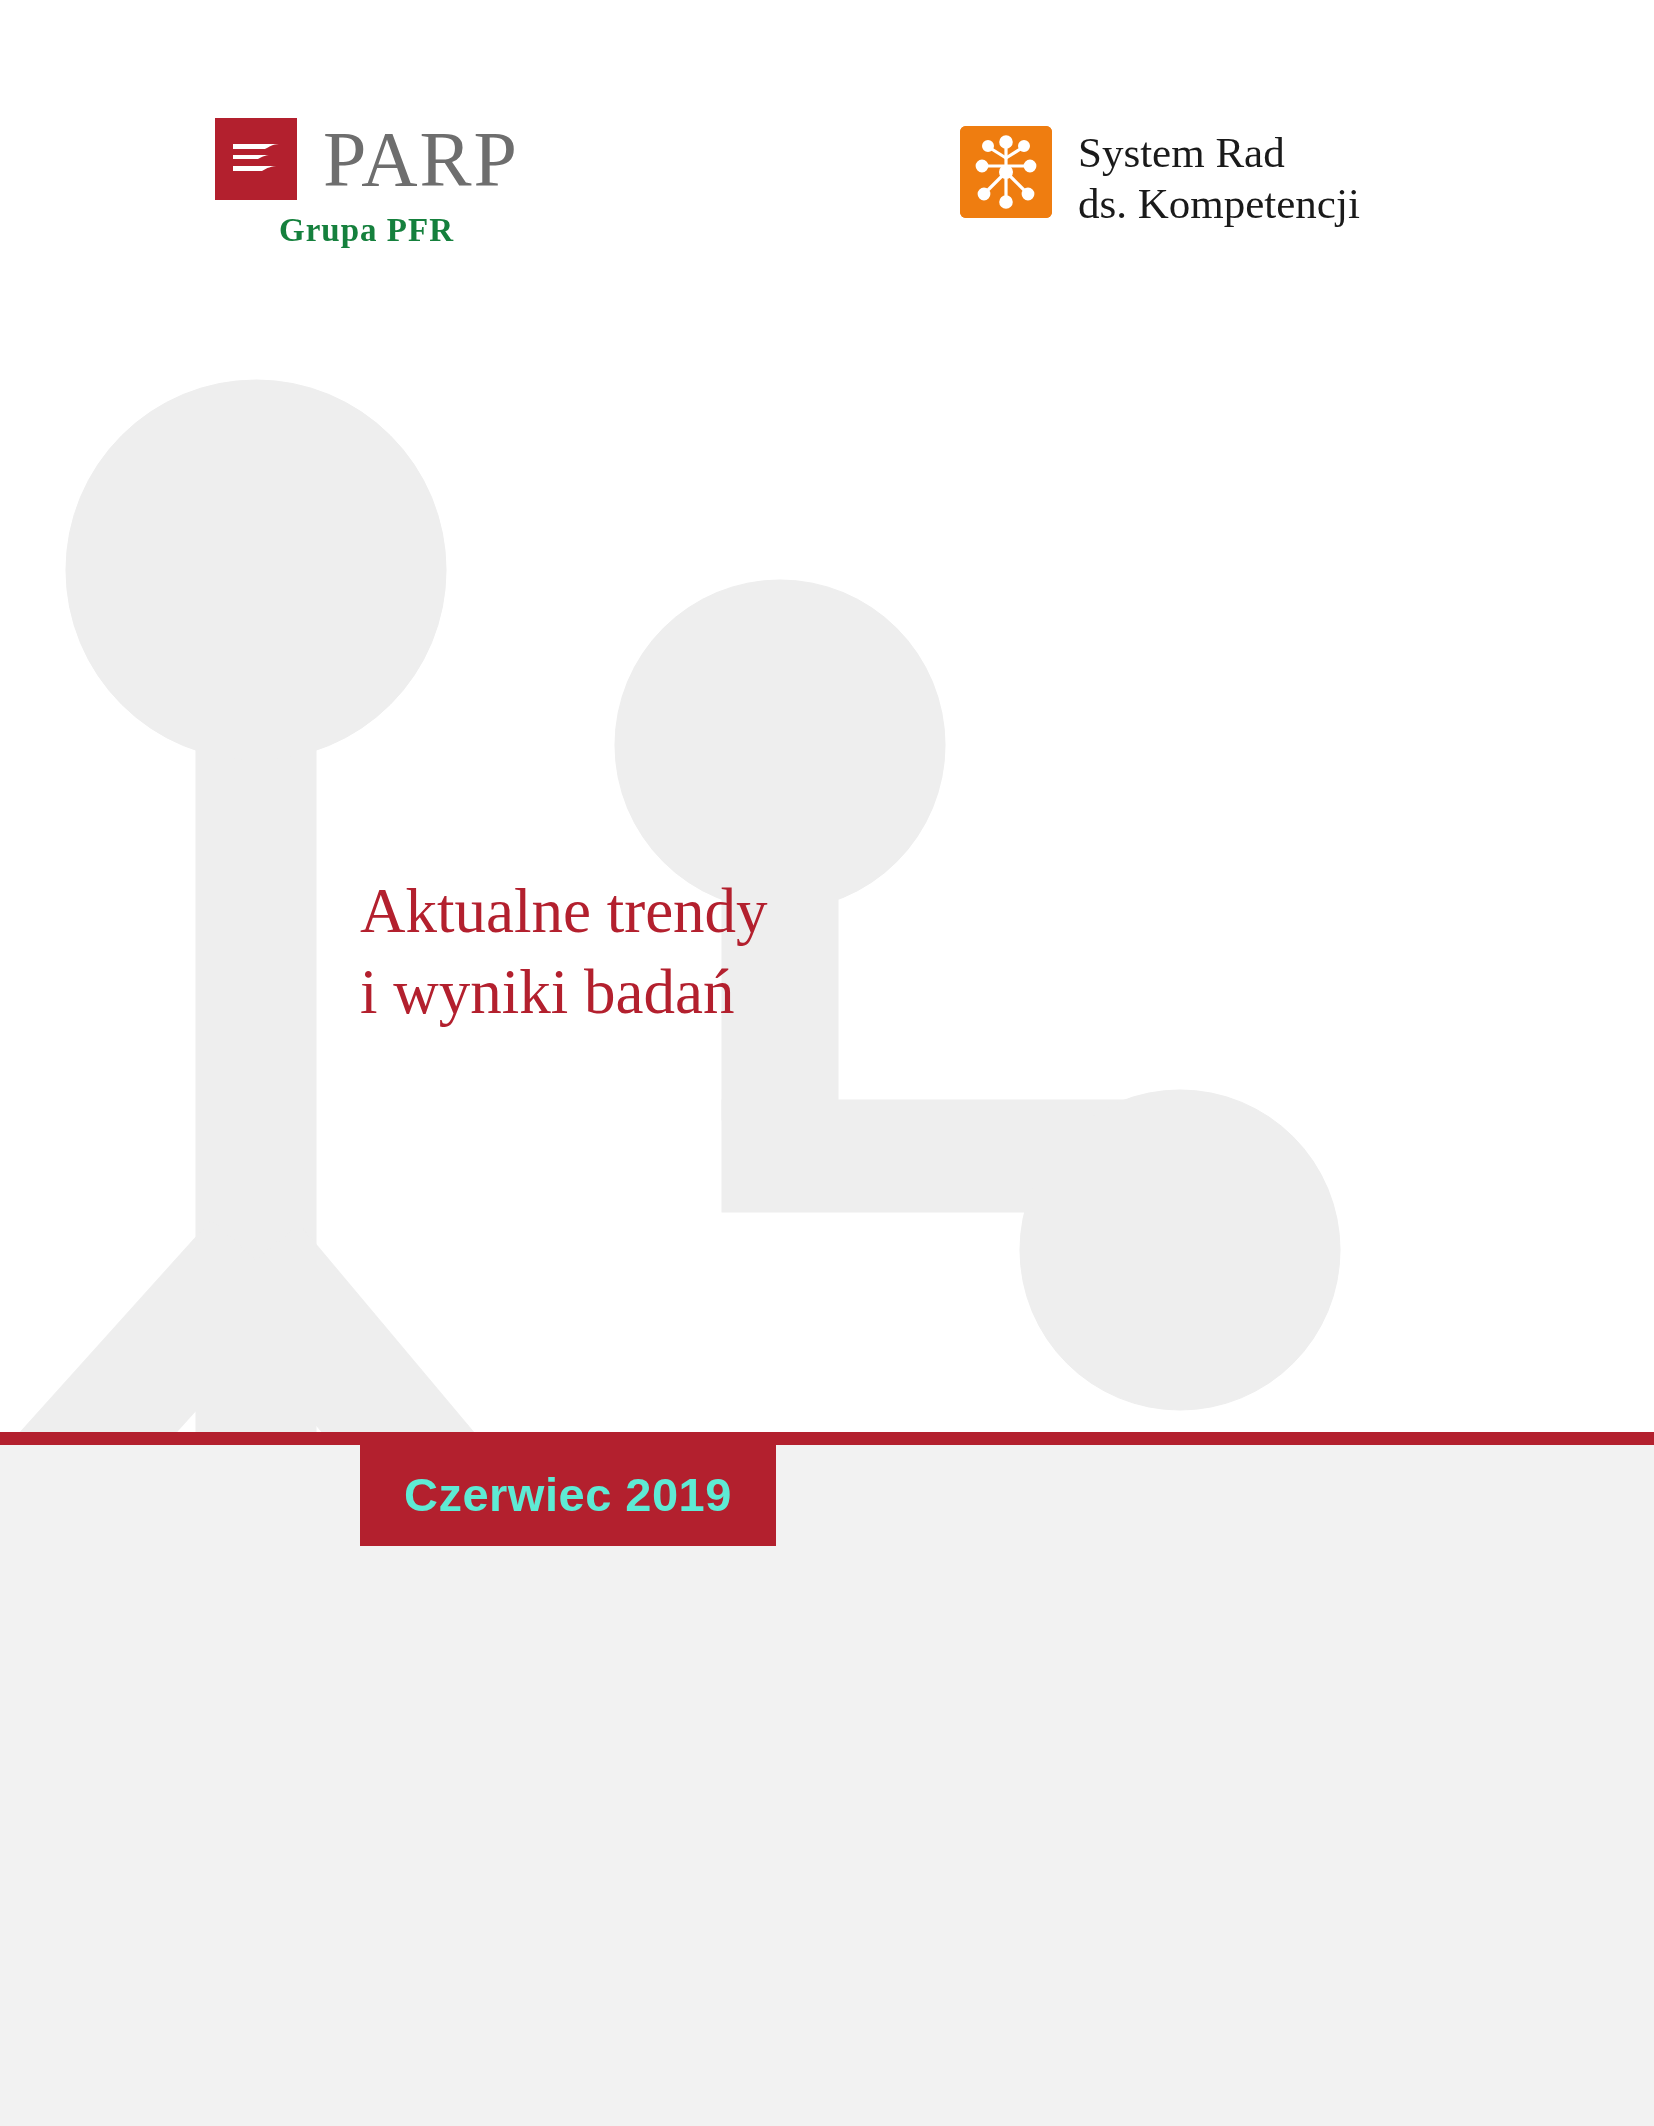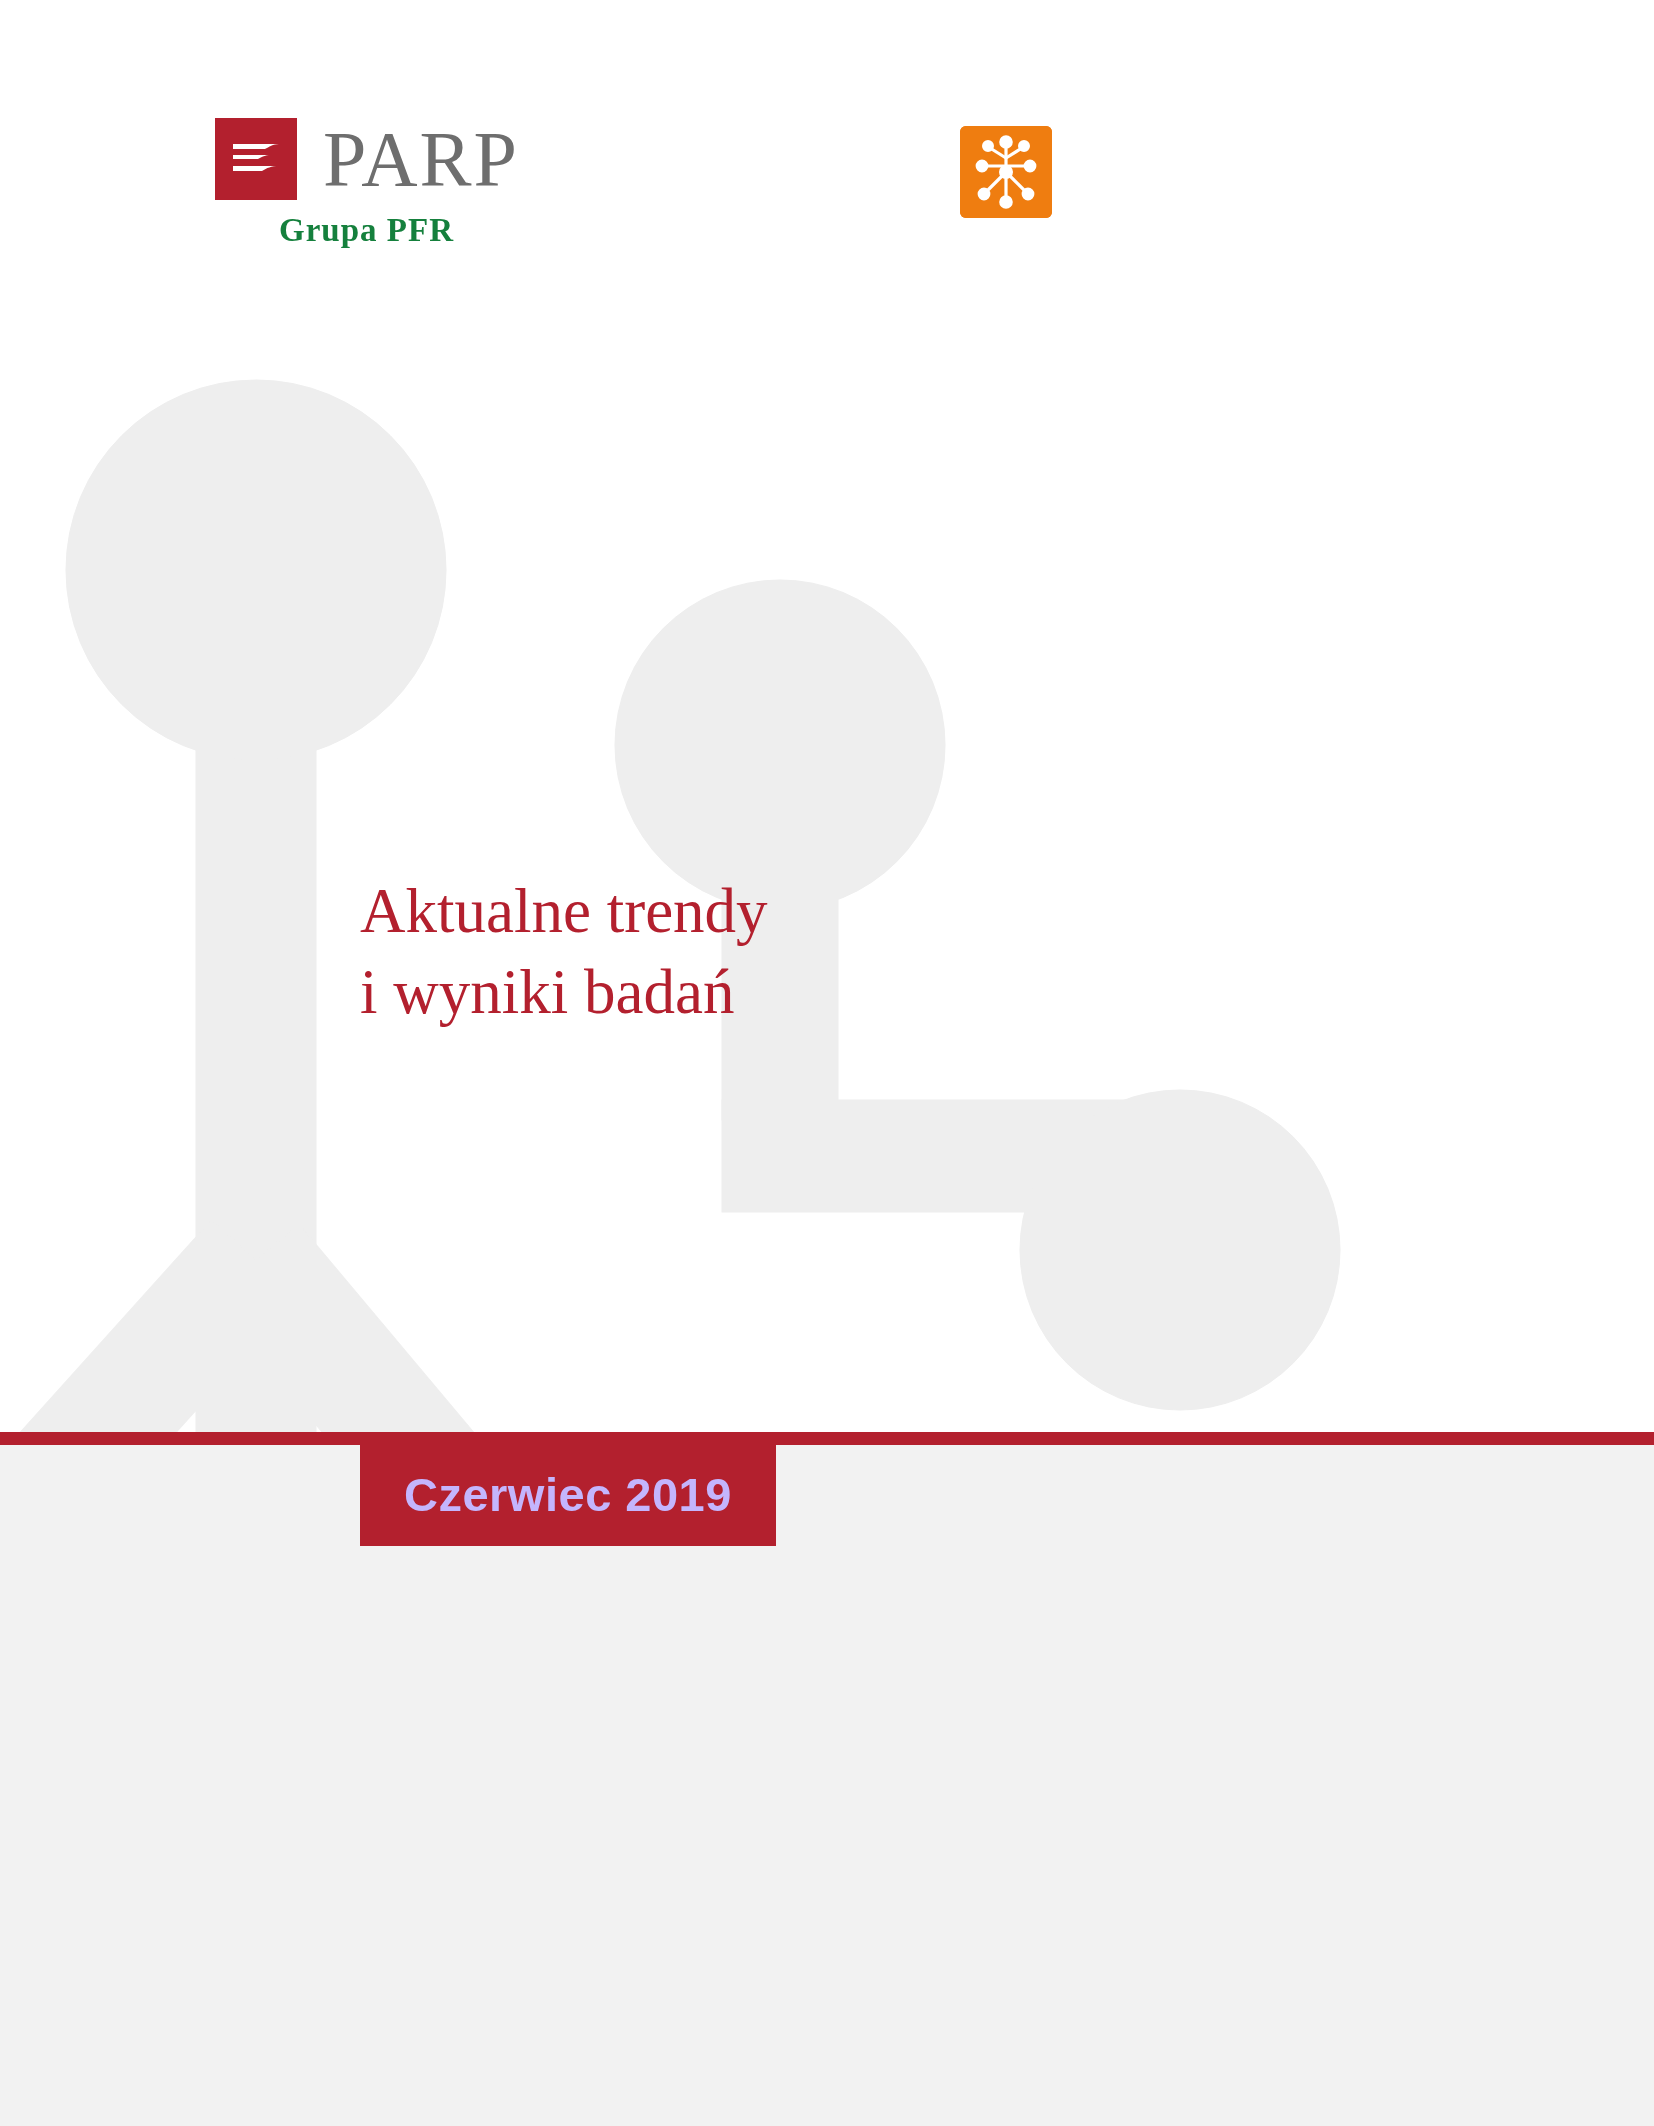--- a/index.html
+++ b/index.html
@@ -138,21 +138,21 @@
     width: 1654px;
     height: 13px;
     background: #b3202e;
     z-index: 4;
   }
   .date-badge {
     position: absolute;
     left: 360px;
     top: 1445px;
     background: #b3202e;
-    color: #c4b5fd;
+    color: #5eead4;
     font-family: "Liberation Sans", sans-serif;
     font-weight: 700;
     font-size: 47px;
     letter-spacing: 0.5px;
     padding: 26px 44px 28px 44px;
     z-index: 5;
     line-height: 1;
   }
 
   
@@ -242,20 +242,21 @@
           <circle cx="64" cy="20" r="4.4"></circle>
           <circle cx="22" cy="40" r="4.8"></circle>
           <circle cx="70" cy="40" r="4.8"></circle>
           <circle cx="46" cy="46" r="5.4"></circle>
           <circle cx="24" cy="68" r="4.8"></circle>
           <circle cx="68" cy="68" r="4.8"></circle>
           <circle cx="46" cy="76" r="5.2"></circle>
         </g>
       </svg>
     </div>
+    <div class="srk-text"><span>System Rad</span><br><span>ds. Kompetencji</span></div>
   </div>
 
 </div>
 
 <div class="title-block">
   <p class="doc-subtitle">Aktualne trendy
 i wyniki badań</p>
 </div>
 
 <div class="red-bar"></div>

